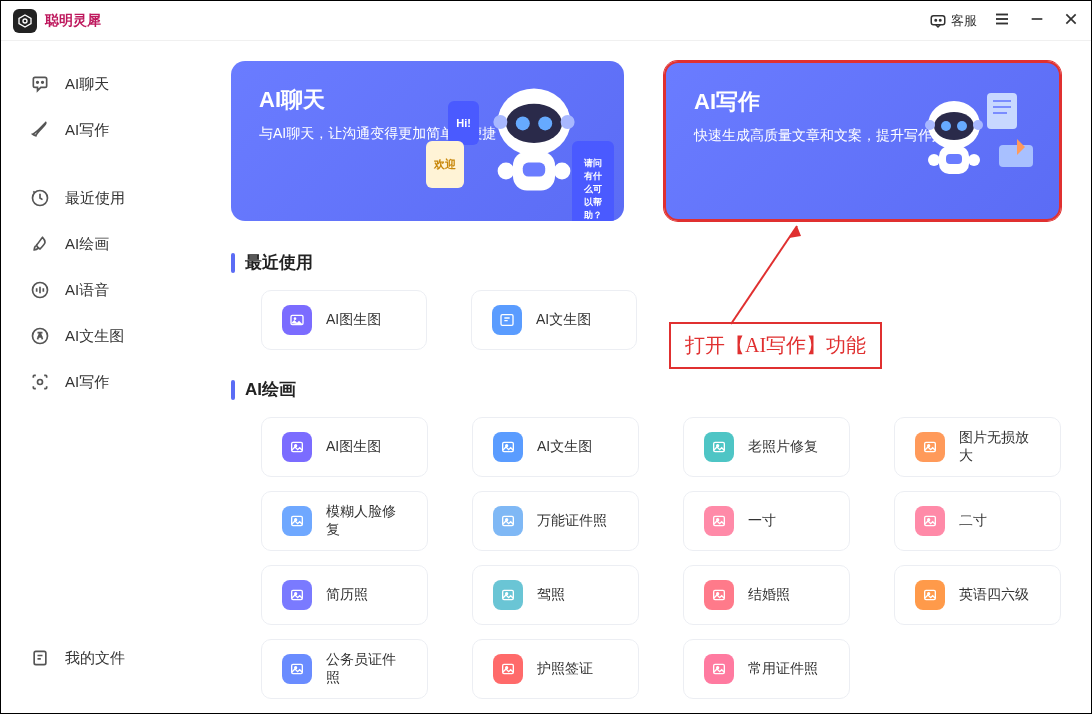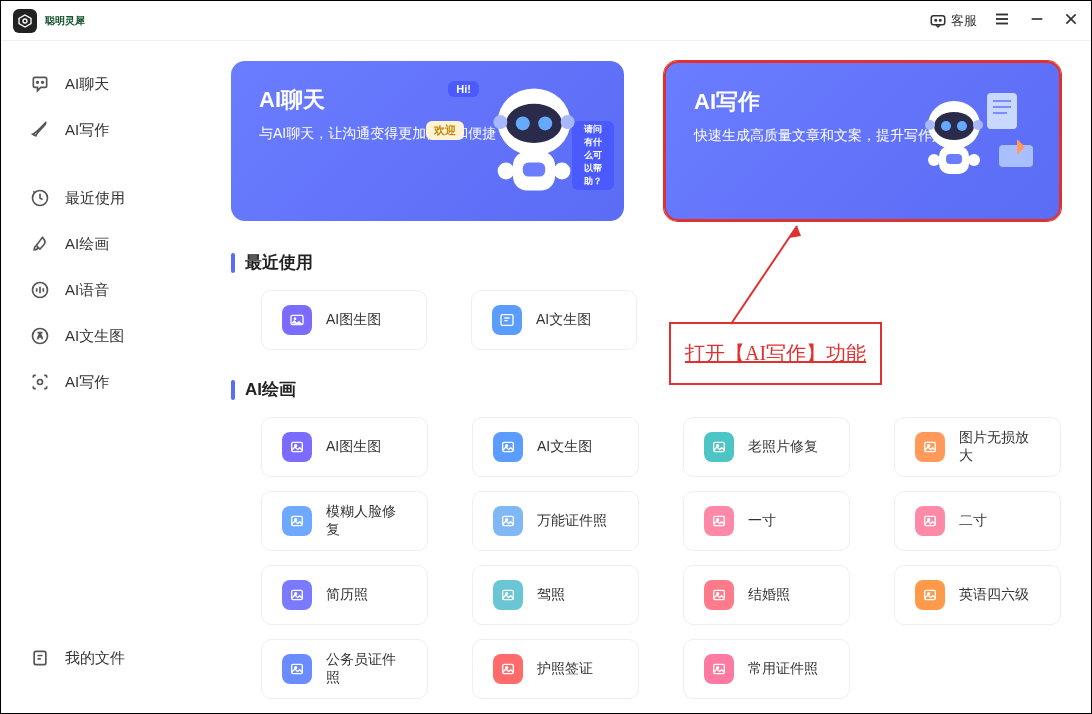--- a/index.html
+++ b/index.html
@@ -2,21 +2,21 @@
 <html><head>
   <meta charset="utf-8">
   <style>
     * { margin: 0; padding: 0; box-sizing: border-box; }
     body { font-family: "Microsoft YaHei", sans-serif; background: #fff; width: 1092px; height: 714px; overflow: hidden; border: 1px solid #000; }
     
     .titlebar { height: 40px; display: flex; align-items: center; justify-content: space-between; padding: 0 12px; border-bottom: 1px solid #f0f0f0; }
     .titlebar-left { display: flex; align-items: center; gap: 8px; }
     .app-logo { width: 24px; height: 24px; background: #222; border-radius: 6px; display: flex; align-items: center; justify-content: center; }
     .app-logo svg { width: 16px; height: 16px; }
-    .app-title { font-size: 10px; font-weight: 600; color: #14532d; }
+    .app-title { font-size: 14px; font-weight: 600; color: #be185d; }
     .titlebar-right { display: flex; align-items: center; gap: 16px; }
     .customer-service { display: flex; align-items: center; gap: 4px; font-size: 13px; color: #333; cursor: pointer; }
     .win-controls { display: flex; align-items: center; gap: 18px; font-size: 16px; }
     .win-btn { cursor: pointer; color: #333; }
     
     .main { display: flex; height: calc(100% - 40px); justify-content: flex-end; }
     
     .sidebar { width: 210px; padding: 20px 0; display: flex; flex-direction: column; }
     .sidebar-section { padding: 0 18px; }
     .sidebar-item { display: flex; align-items: center; gap: 14px; padding: 12px 10px; font-size: 15px; color: #333; cursor: pointer; border-radius: 8px; }
@@ -25,36 +25,36 @@
     .sidebar-footer { margin-top: auto; padding: 0 18px 12px; }
     
     .content { flex: 1; padding: 20px 30px 0 20px; overflow-y: auto; }
     
     .hero-row { display: flex; gap: 40px; margin-bottom: 30px; }
     .hero-card { flex: 1; height: 160px; border-radius: 14px; background: linear-gradient(135deg, #6a7cff 0%, #5b6cf5 100%); padding: 24px 28px; color: #fff; position: relative; overflow: hidden; }
     .hero-card.red-box { border: 2px solid #e03030; box-shadow: 0 0 0 1px #e03030; }
     .hero-title { font-size: 22px; font-weight: 700; margin-bottom: 8px; }
     .hero-sub { font-size: 14px; line-height: 1.5; }
     .hero-robot { position: absolute; right: 20px; top: 12px; width: 140px; height: 140px; }
-    .speech-bubble { position: absolute; background: #fff; color: #333; font-size: 11px; padding: 2px 8px; border-radius: 6px; font-weight: 600; }
+    .speech-bubble { position: absolute; background: #fff; color: #333; font-size: 11px; padding: 16px 8px; border-radius: 6px; font-weight: 600; margin-top: 20px; }
     .speech-hi { top: 20px; right: 145px; background: #4a5aff; color: #fff; }
     .speech-welcome { top: 60px; right: 160px; background: #fff3d6; color: #c8870a; }
     .speech-help { top: 60px; right: 10px; background: #4a5aff; color: #fff; font-size: 9px; width: 42px; text-align: center; }
     
     .section-header { display: flex; align-items: center; gap: 10px; margin-bottom: 16px; }
     .section-bar { width: 4px; height: 20px; background: #5b6cf5; border-radius: 2px; }
     .section-title { font-size: 17px; font-weight: 700; color: #222; }
     
     .tile-grid { display: grid; grid-template-columns: repeat(4, 1fr); gap: 14px; margin-bottom: 28px; }
     .tile-grid.two { grid-template-columns: repeat(2, 196px); }
     .tile { background: #fff; border: 1px solid #eceef3; border-radius: 10px; height: 60px; display: flex; align-items: center; gap: 14px; padding: 0 20px; cursor: pointer; margin-left: 30px; }
     .tile-icon { width: 30px; height: 30px; border-radius: 8px; display: flex; align-items: center; justify-content: center; font-size: 14px; color: #fff; flex-shrink: 0; }
     .tile-label { font-size: 14px; color: #333; }
     
-    .annotation-box { position: absolute; border: 2px solid #e03030; padding: 16px 14px; font-size: 20px; color: #e03030; font-family: "SimSun", serif; background: #fff; text-decoration: underline; }
+    .annotation-box { position: absolute; border: 2px solid #e03030; padding: 8px 14px; font-size: 20px; color: #e03030; font-family: "SimSun", serif; background: #fff; }
     .annotation-arrow { position: absolute; }
     
     .ic-purple { background: #7b6cff; }
     .ic-blue { background: #5a9cff; }
     .ic-teal { background: #4ec5c5; }
     .ic-gray { background: #b8bcc8; }
     .ic-orange { background: #ff9a5a; }
     .ic-lblue { background: #6fa8ff; }
     .ic-sky { background: #7fb8f5; }
     .ic-pink { background: #ff8aa8; }

